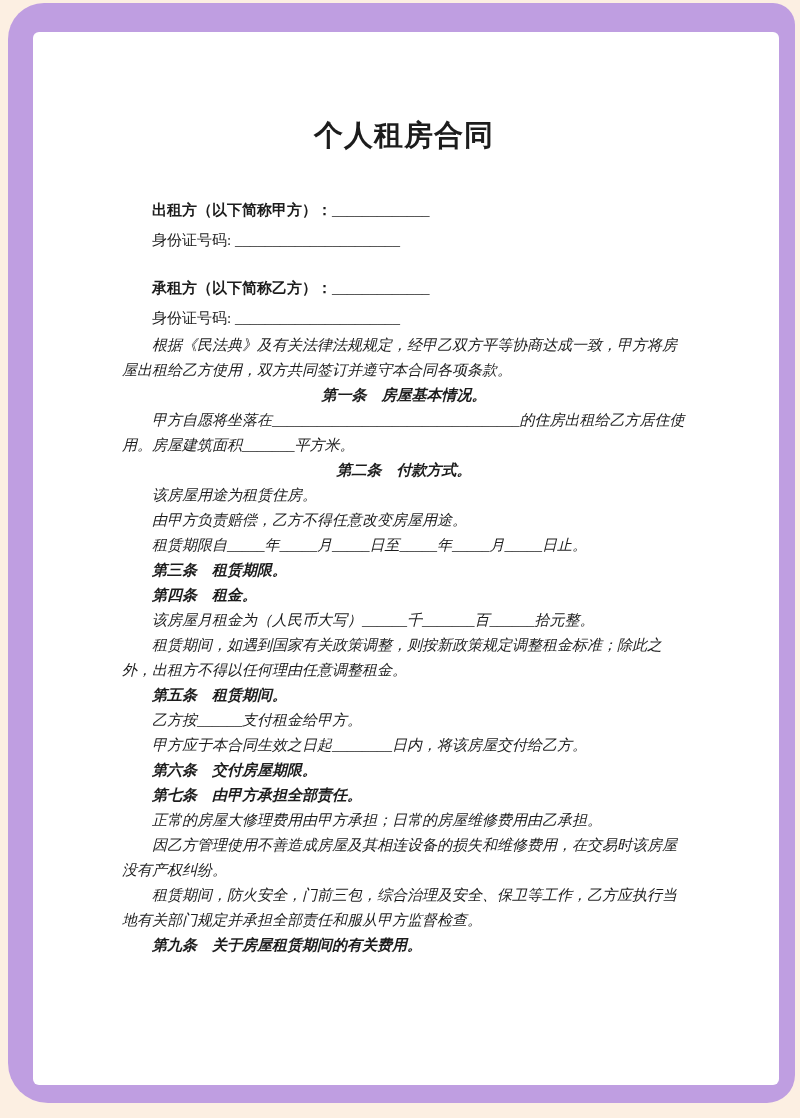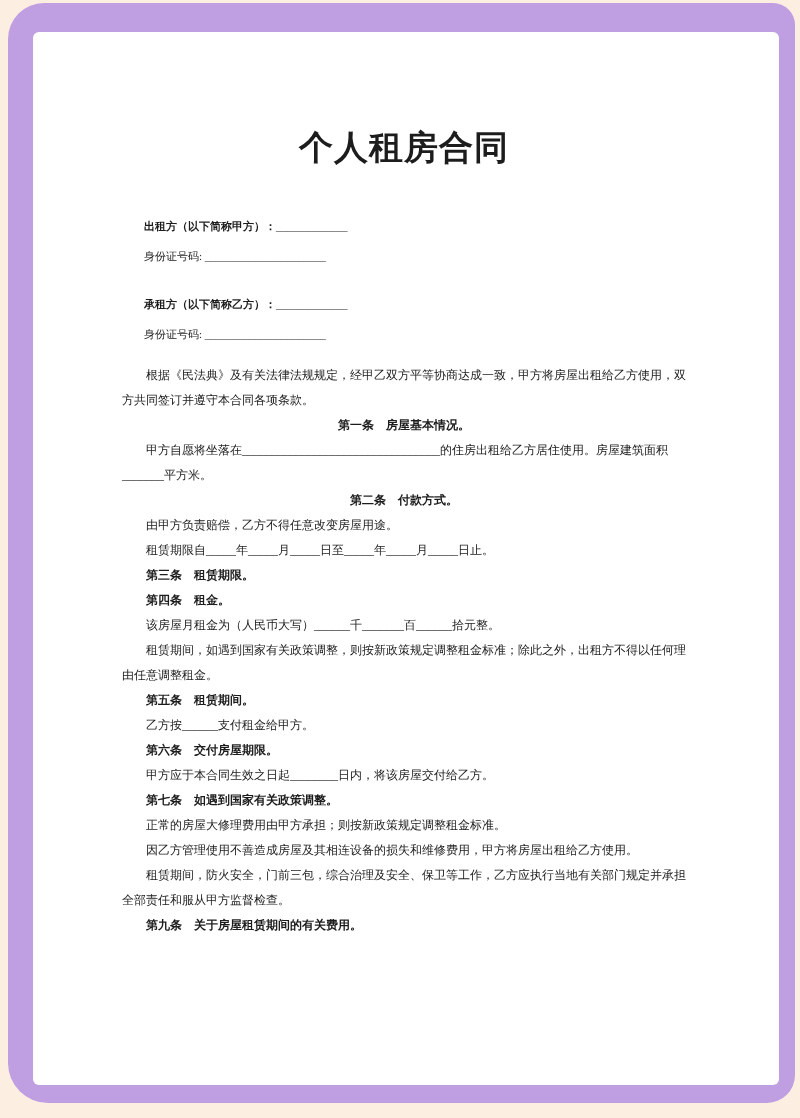--- a/index.html
+++ b/index.html
@@ -30,49 +30,49 @@
     top: 29px;
     right: 16px;
     bottom: 18px;
     background: #ffffff;
     border-radius: 6px;
     box-sizing: border-box;
     padding: 80px 93px 0 89px;
     overflow: hidden;
   }
   .doc-title {
-    margin: 16px 0 42px 0;
-    font-size: 34px;
+    margin: 6px 0 42px 0;
+    font-size: 29px;
     line-height: 1.2;
     font-weight: bold;
     text-align: center;
     letter-spacing: 1px;
   }
   .parties {
     margin-left: 2em;
-    font-size: 11px;
+    font-size: 15px;
   }
   .party-line {
     margin: 0;
     line-height: 30px;
     white-space: nowrap;
   }
   .party + .party {
     margin-top: 18px;
   }
   .party-name-label {
     font-weight: bold;
   }
   .blank {
     letter-spacing: 0;
     white-space: pre;
   }
   .content {
-    margin-top: 14px;
-    font-size: 12px;
+    font-size: 15px;
+    font-style: italic;
   }
   .para {
     margin: 0;
     line-height: 25px;
     text-indent: 2em;
   }
   .para.flush {
     text-indent: 0;
     text-align: center;
   }
@@ -111,32 +111,33 @@
       </div>
 
     </div>
 
     <div class="content">
       <p class="para">根据《民法典》及有关法律法规规定，经甲乙双方平等协商达成一致，甲方将房屋出租给乙方使用，双方共同签订并遵守本合同各项条款。</p>
       <div>
           <p class="para heading flush">第一条　房屋基本情况。</p>
           <p class="para">甲方自愿将坐落在_________________________________的住房出租给乙方居住使用。房屋建筑面积_______平方米。</p>
           <p class="para heading flush">第二条　付款方式。</p>
+          <p class="para">该房屋用途为租赁住房。</p>
           <p class="para">由甲方负责赔偿，乙方不得任意改变房屋用途。</p>
           <p class="para">租赁期限自_____年_____月_____日至_____年_____月_____日止。</p>
           <p class="para heading">第三条　租赁期限。</p>
           <p class="para heading">第四条　租金。</p>
           <p class="para">该房屋月租金为（人民币大写）______千_______百______拾元整。</p>
           <p class="para">租赁期间，如遇到国家有关政策调整，则按新政策规定调整租金标准；除此之外，出租方不得以任何理由任意调整租金。</p>
           <p class="para heading">第五条　租赁期间。</p>
           <p class="para">乙方按______支付租金给甲方。</p>
+          <p class="para">甲方应于本合同生效之日起________日内，将该房屋交付给乙方。</p>
           <p class="para heading">第六条　交付房屋期限。</p>
-          <p class="para">甲方应于本合同生效之日起________日内，将该房屋交付给乙方。</p>
-          <p class="para heading">第七条　如遇到国家有关政策调整。</p>
-          <p class="para">正常的房屋大修理费用由甲方承担；则按新政策规定调整租金标准。</p>
-          <p class="para">因乙方管理使用不善造成房屋及其相连设备的损失和维修费用，甲方将房屋出租给乙方使用。</p>
+          <p class="para heading">第七条　由甲方承担全部责任。</p>
+          <p class="para">正常的房屋大修理费用由甲方承担；日常的房屋维修费用由乙承担。</p>
+          <p class="para">因乙方管理使用不善造成房屋及其相连设备的损失和维修费用，在交易时该房屋没有产权纠纷。</p>
           <p class="para">租赁期间，防火安全，门前三包，综合治理及安全、保卫等工作，乙方应执行当地有关部门规定并承担全部责任和服从甲方监督检查。</p>
           <p class="para heading">第九条　关于房屋租赁期间的有关费用。</p>
         </div>
     </div>
 
   </div>
 </div>
 
 </body></html>

